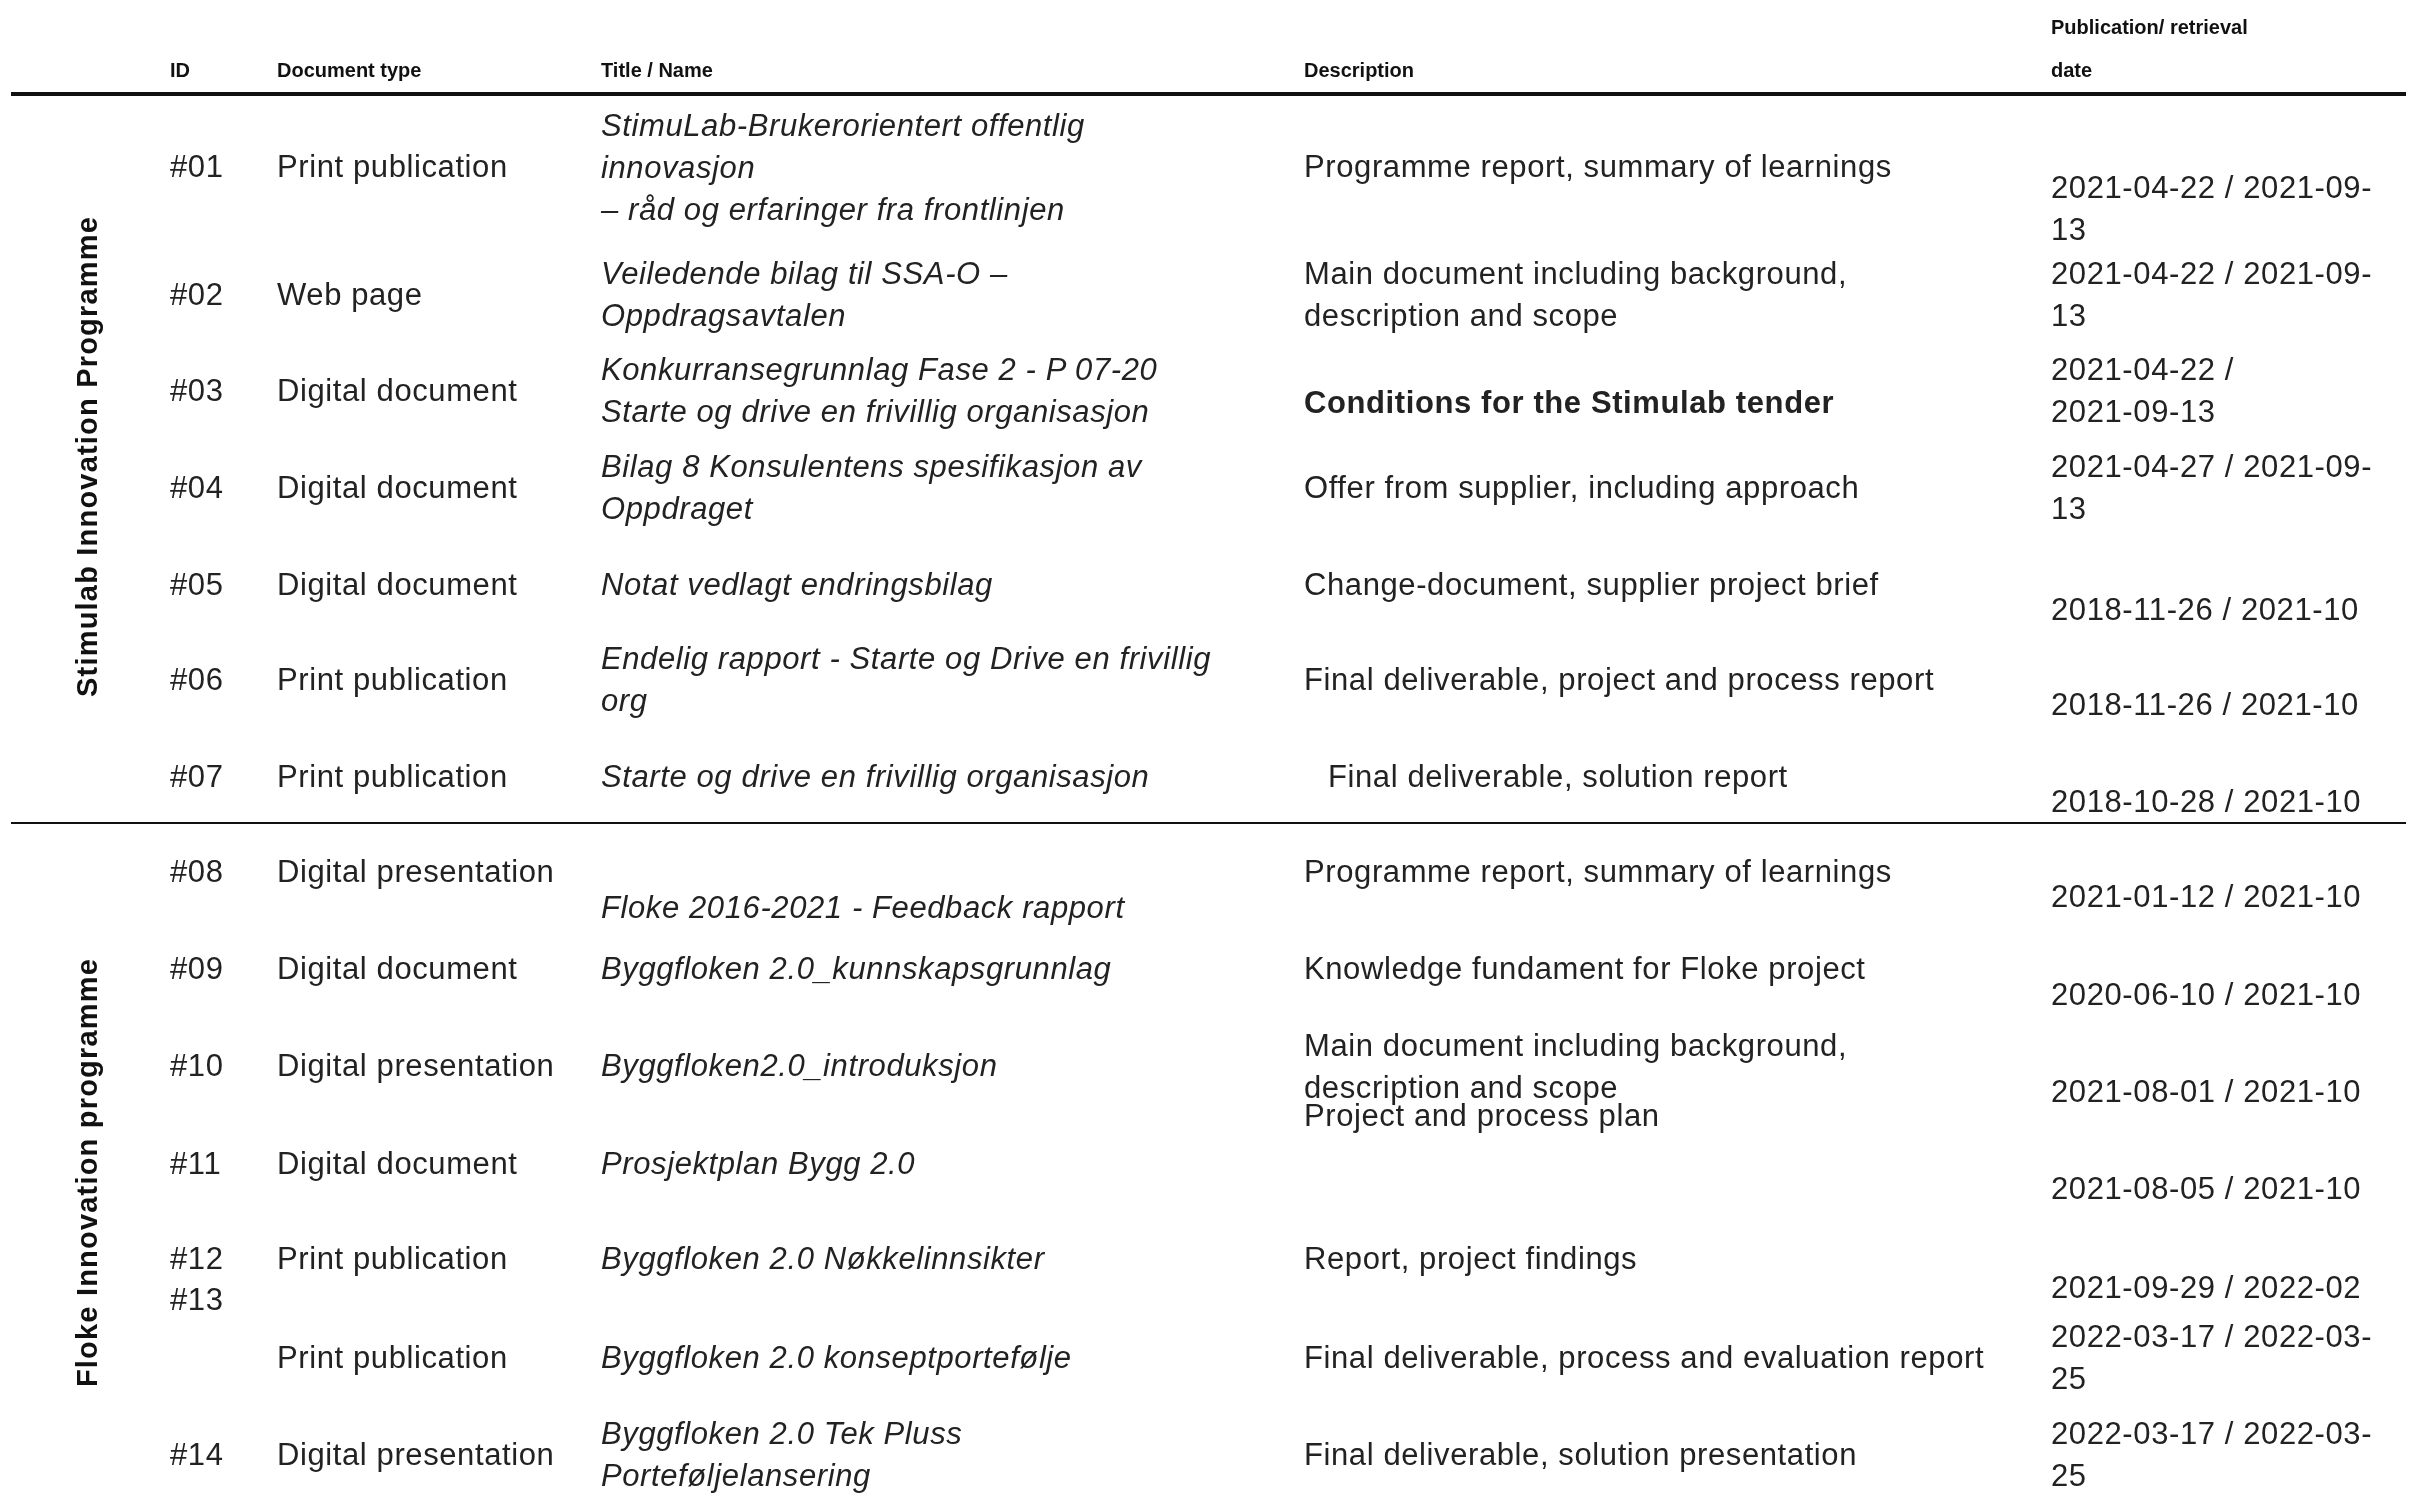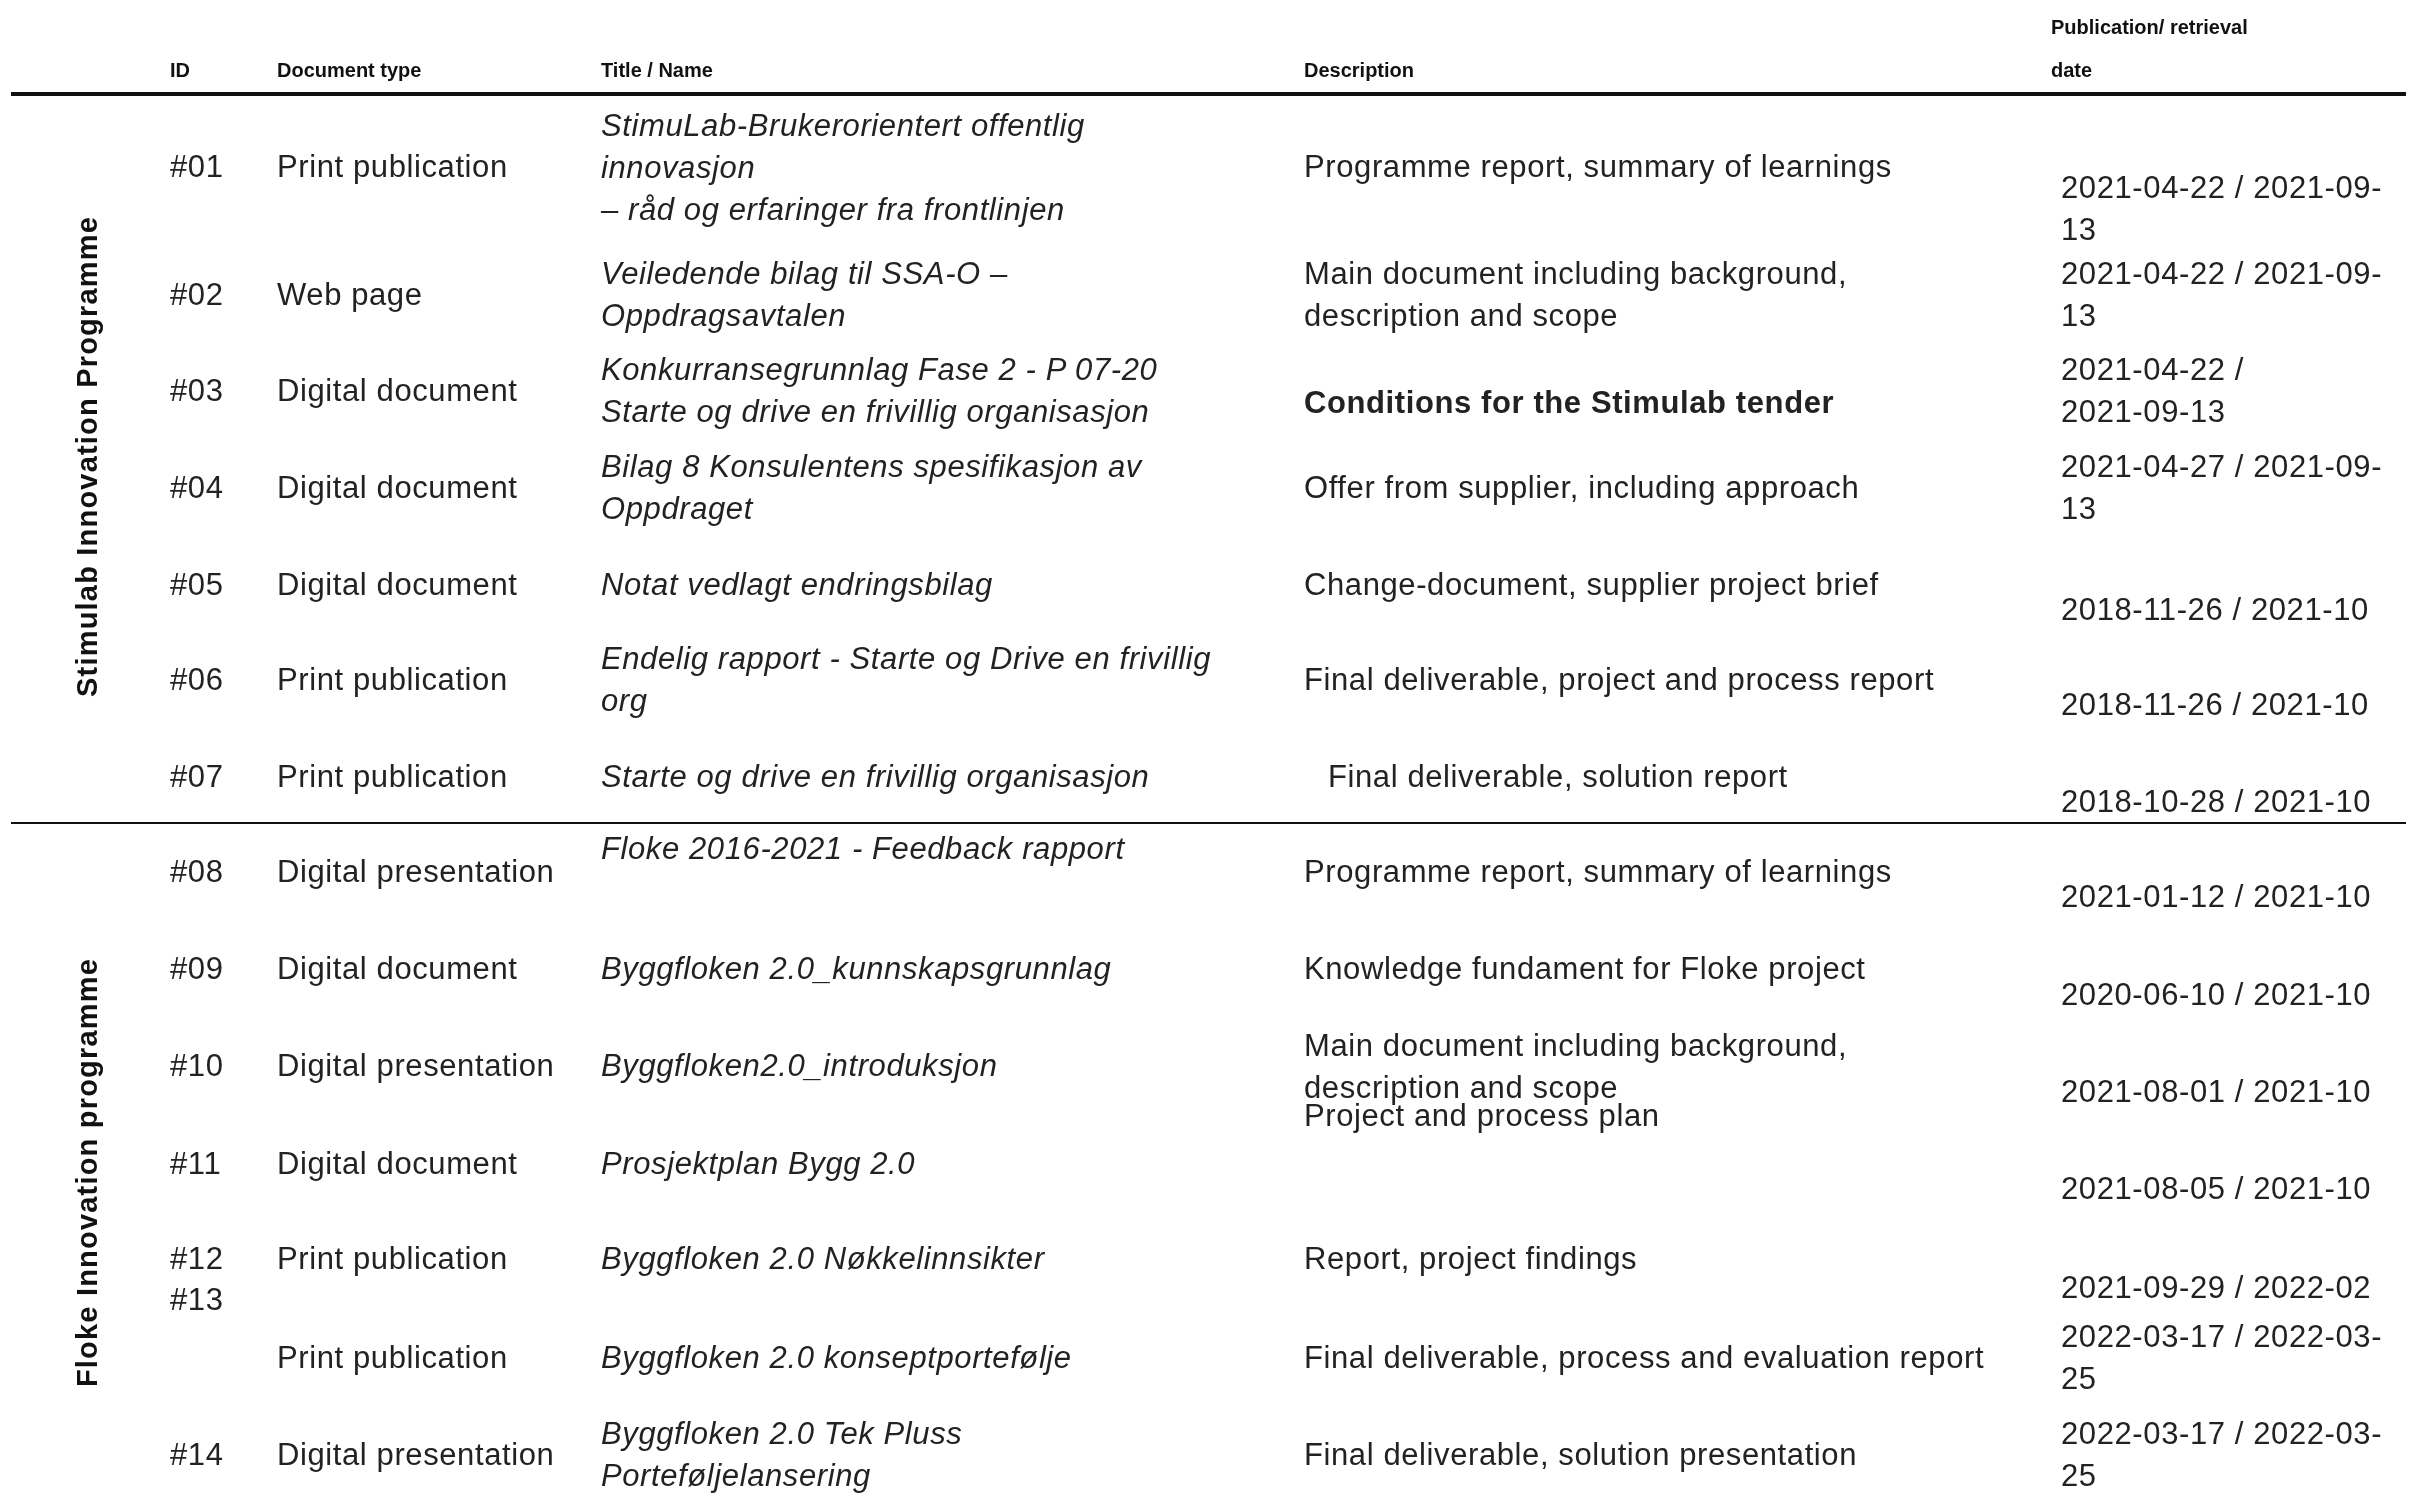--- a/index.html
+++ b/index.html
@@ -4,21 +4,21 @@
 <style>
   html, body { margin:0; padding:0; background:#ffffff; }
   body { width:2413px; height:1505px; position:relative; overflow:hidden;
          font-family:"Liberation Sans", sans-serif; color:#1a1a1a; }
   .hdr { position:absolute; font-weight:bold; font-size:20px; line-height:38px; color:#111; }
   .rule { position:absolute; left:10.5px; right:7px; height:3.5px; background:#111; }
   .cell { position:absolute; font-size:31px; line-height:42px; color:#222; letter-spacing:0.6px; }
   .title { font-style:italic; }
   .group-label { position:absolute; font-weight:bold; font-size:29px; letter-spacing:1.2px;
                  white-space:nowrap; transform-origin:center center; color:#111; }
-  .date { text-decoration:none;margin-left:10px; }
+  .date { text-decoration:none; }
 </style>
 </head>
 <body>
 
 <div class="hdr" style="left:170px; top:51px;">ID</div>
 <div class="hdr" style="left:277px; top:51px;">Document type</div>
 <div class="hdr" style="left:601px; top:51px;">Title / Name</div>
 <div class="hdr" style="left:1304px; top:51px;">Description</div>
 <div class="hdr" style="left:2051px; top:8.1px;">Publication/ retrieval</div>
 <div class="hdr" style="left:2051px; top:51px;">date</div>
@@ -128,21 +128,21 @@
       <div class="cell " style="left: 1328px; top: 756px;">
         <div>Final deliverable, solution report</div>
       </div>
       <div class="cell date" style="left: 2051px; top: 781px;">
         <div>2018-10-28 / 2021-10</div>
       </div>
     </div>
     <div>
       <div class="cell" style="left: 170px; top: 851px;">#08</div>
       <div class="cell" style="left: 277px; top: 851px;">Digital presentation</div>
-      <div class="cell title" style="left: 601px; top: 828px; font-style: italic;">
+      <div class="cell title" style="left: 601px; top: 887px; font-style: italic;">
         <div>Floke 2016-2021 - Feedback rapport</div>
       </div>
       <div class="cell " style="left: 1304px; top: 851px;">
         <div>Programme report, summary of learnings</div>
       </div>
       <div class="cell date" style="left: 2051px; top: 876px;">
         <div>2021-01-12 / 2021-10</div>
       </div>
     </div>
     <div>

